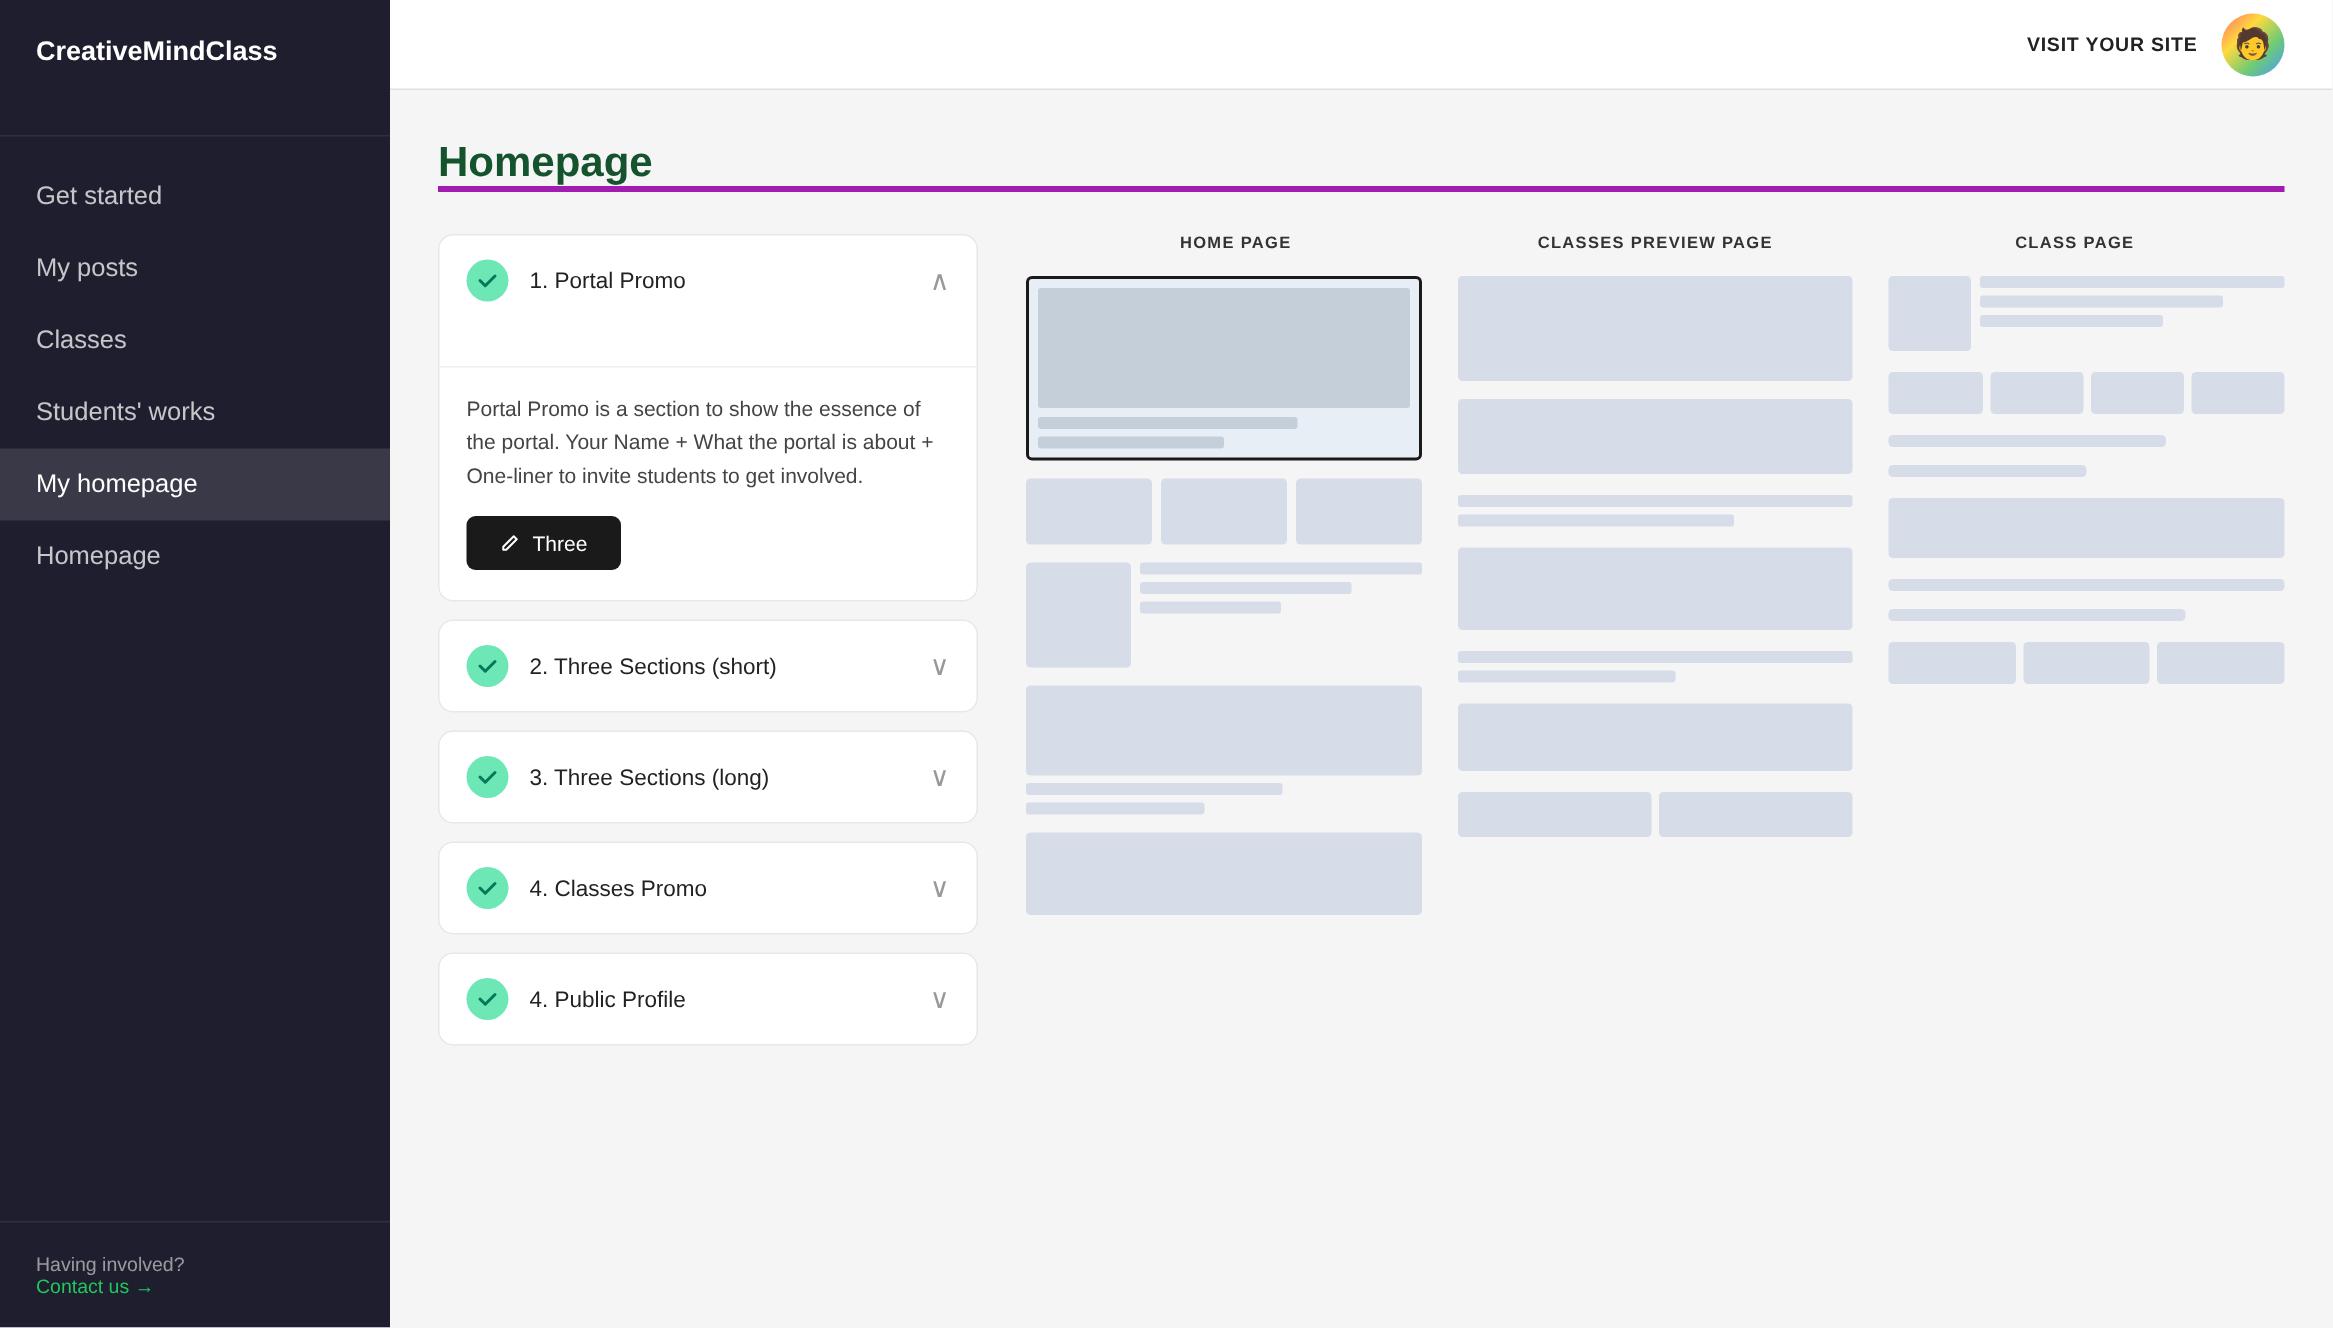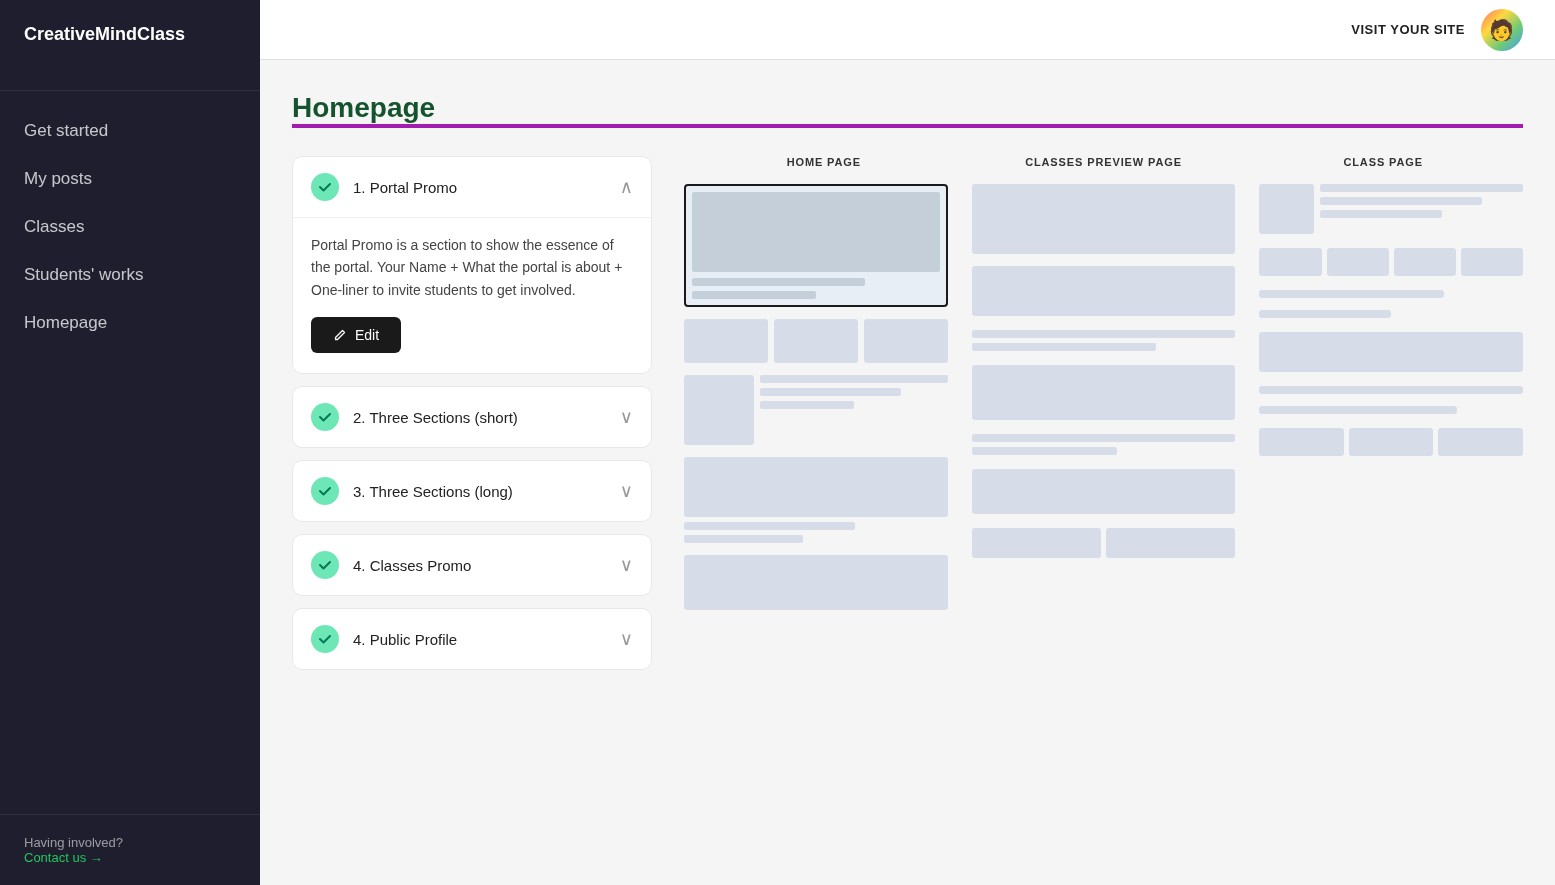--- a/index.html
+++ b/index.html
@@ -148,20 +148,21 @@
       font-weight: 500;
       color: #222;
     }
     .chevron {
       color: #999;
       font-size: 18px;
     }
     .section-body {
       padding: 0 18px 20px 18px;
       border-top: 1px solid #f0f0f0;
+      margin-top: 27px;
     }
     .section-body p {
       font-size: 14px;
       color: #444;
       line-height: 1.6;
       margin: 16px 0;
     }
     .edit-btn {
       background: #1a1a1a;
       color: #fff;
@@ -223,20 +224,21 @@
 </head>
 <body>
 
 <nav class="sidebar">
   <div class="sidebar-logo">CreativeMindClass</div>
   <div class="sidebar-nav">
     <div class="sidebar-item">Get started</div>
     <div class="sidebar-item">My posts</div>
     <div class="sidebar-item">Classes</div>
     <div class="sidebar-item">Students' works</div>
+    <div class="sidebar-item active">My homepage</div>
     <div class="sidebar-item">Homepage</div>
   </div>
   <div class="sidebar-footer">
     <div>Having involved?</div>
     <a href="#">Contact us →</a>
   </div>
 </nav>
 
 <div class="main">
 
@@ -261,21 +263,21 @@
             </div>
             <span class="section-label">1. Portal Promo</span>
             <span class="chevron">∧</span>
           </div>
           <div class="section-body">
             <p>Portal Promo is a section to show the essence of the portal. Your Name + What the portal is about + One-liner to invite students to get involved.</p>
             <button class="edit-btn">
               <svg width="14" height="14" viewBox="0 0 14 14" fill="none" xmlns="http://www.w3.org/2000/svg">
                 <path d="M9.5 2.5L11.5 4.5L4.5 11.5H2.5V9.5L9.5 2.5Z" stroke="#fff" stroke-width="1.3" stroke-linecap="round" stroke-linejoin="round"></path>
               </svg>
-              <span>Edit</span>
+              <span>Three</span>
             </button>
           </div>
         </div>
 
         <div class="section-card">
           <div class="section-header">
             <div class="check-icon">
               <svg viewBox="0 0 14 14" fill="none" xmlns="http://www.w3.org/2000/svg">
                 <path d="M2 7L5.5 10.5L12 4" stroke="#047857" stroke-width="2" stroke-linecap="round" stroke-linejoin="round"></path>
               </svg>

